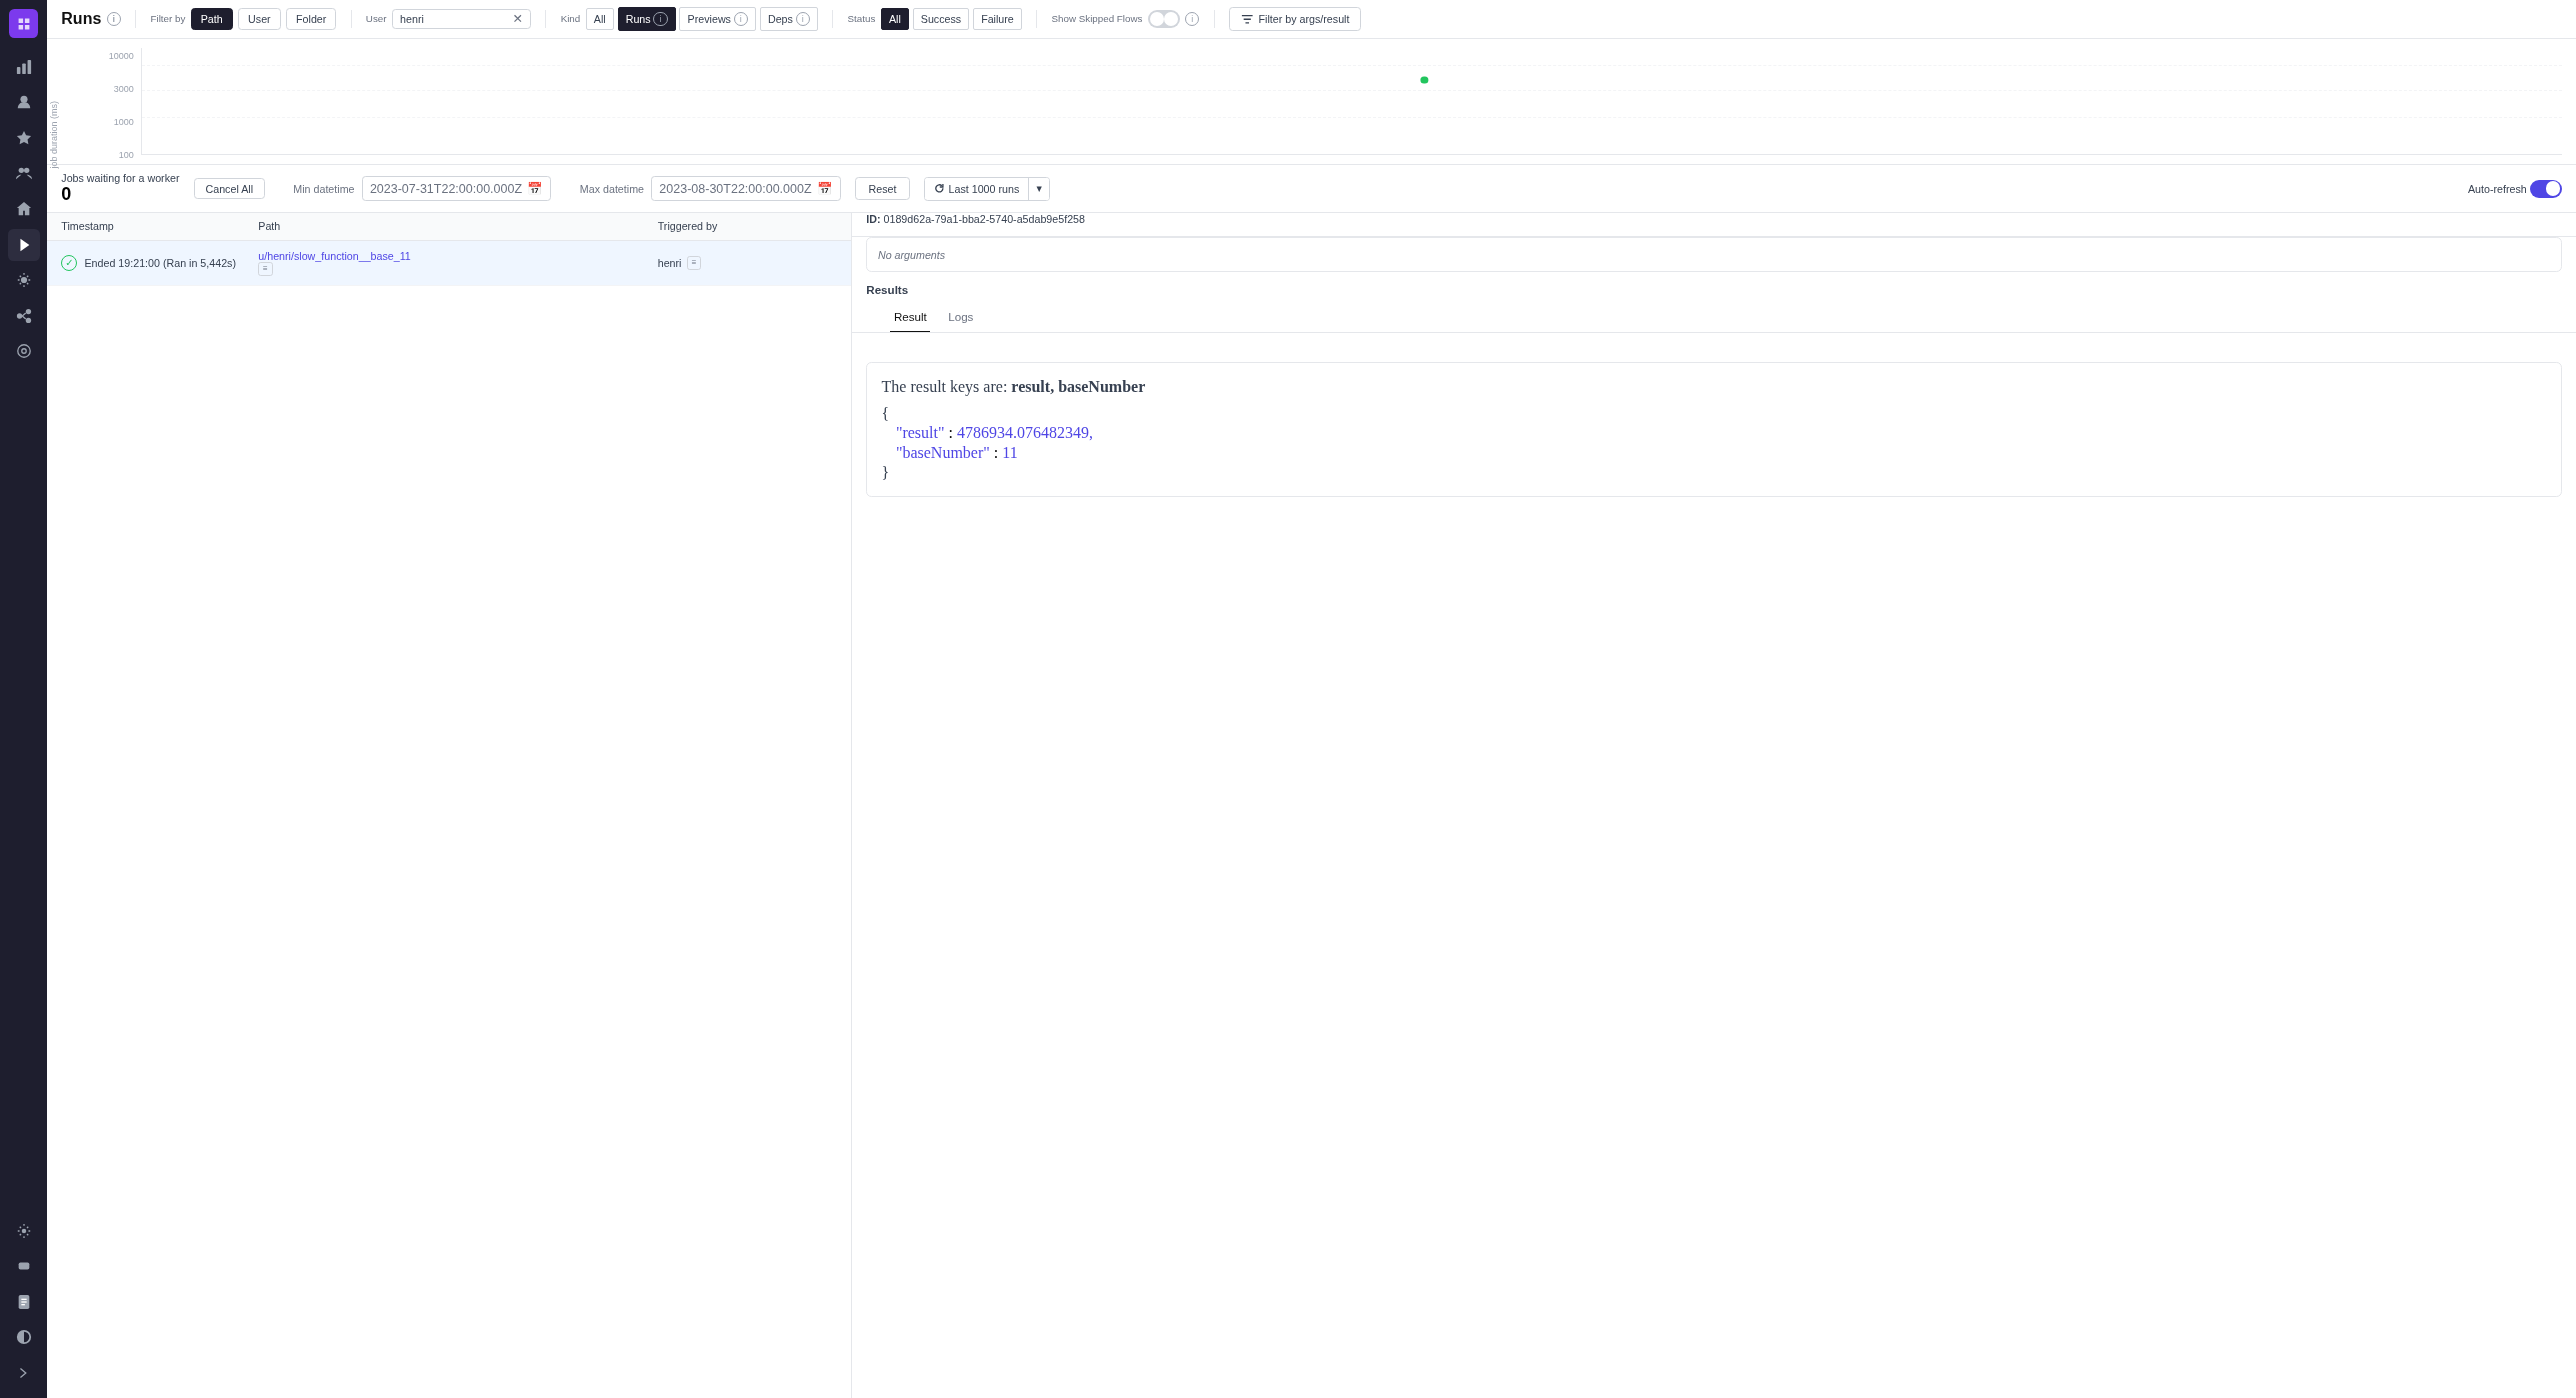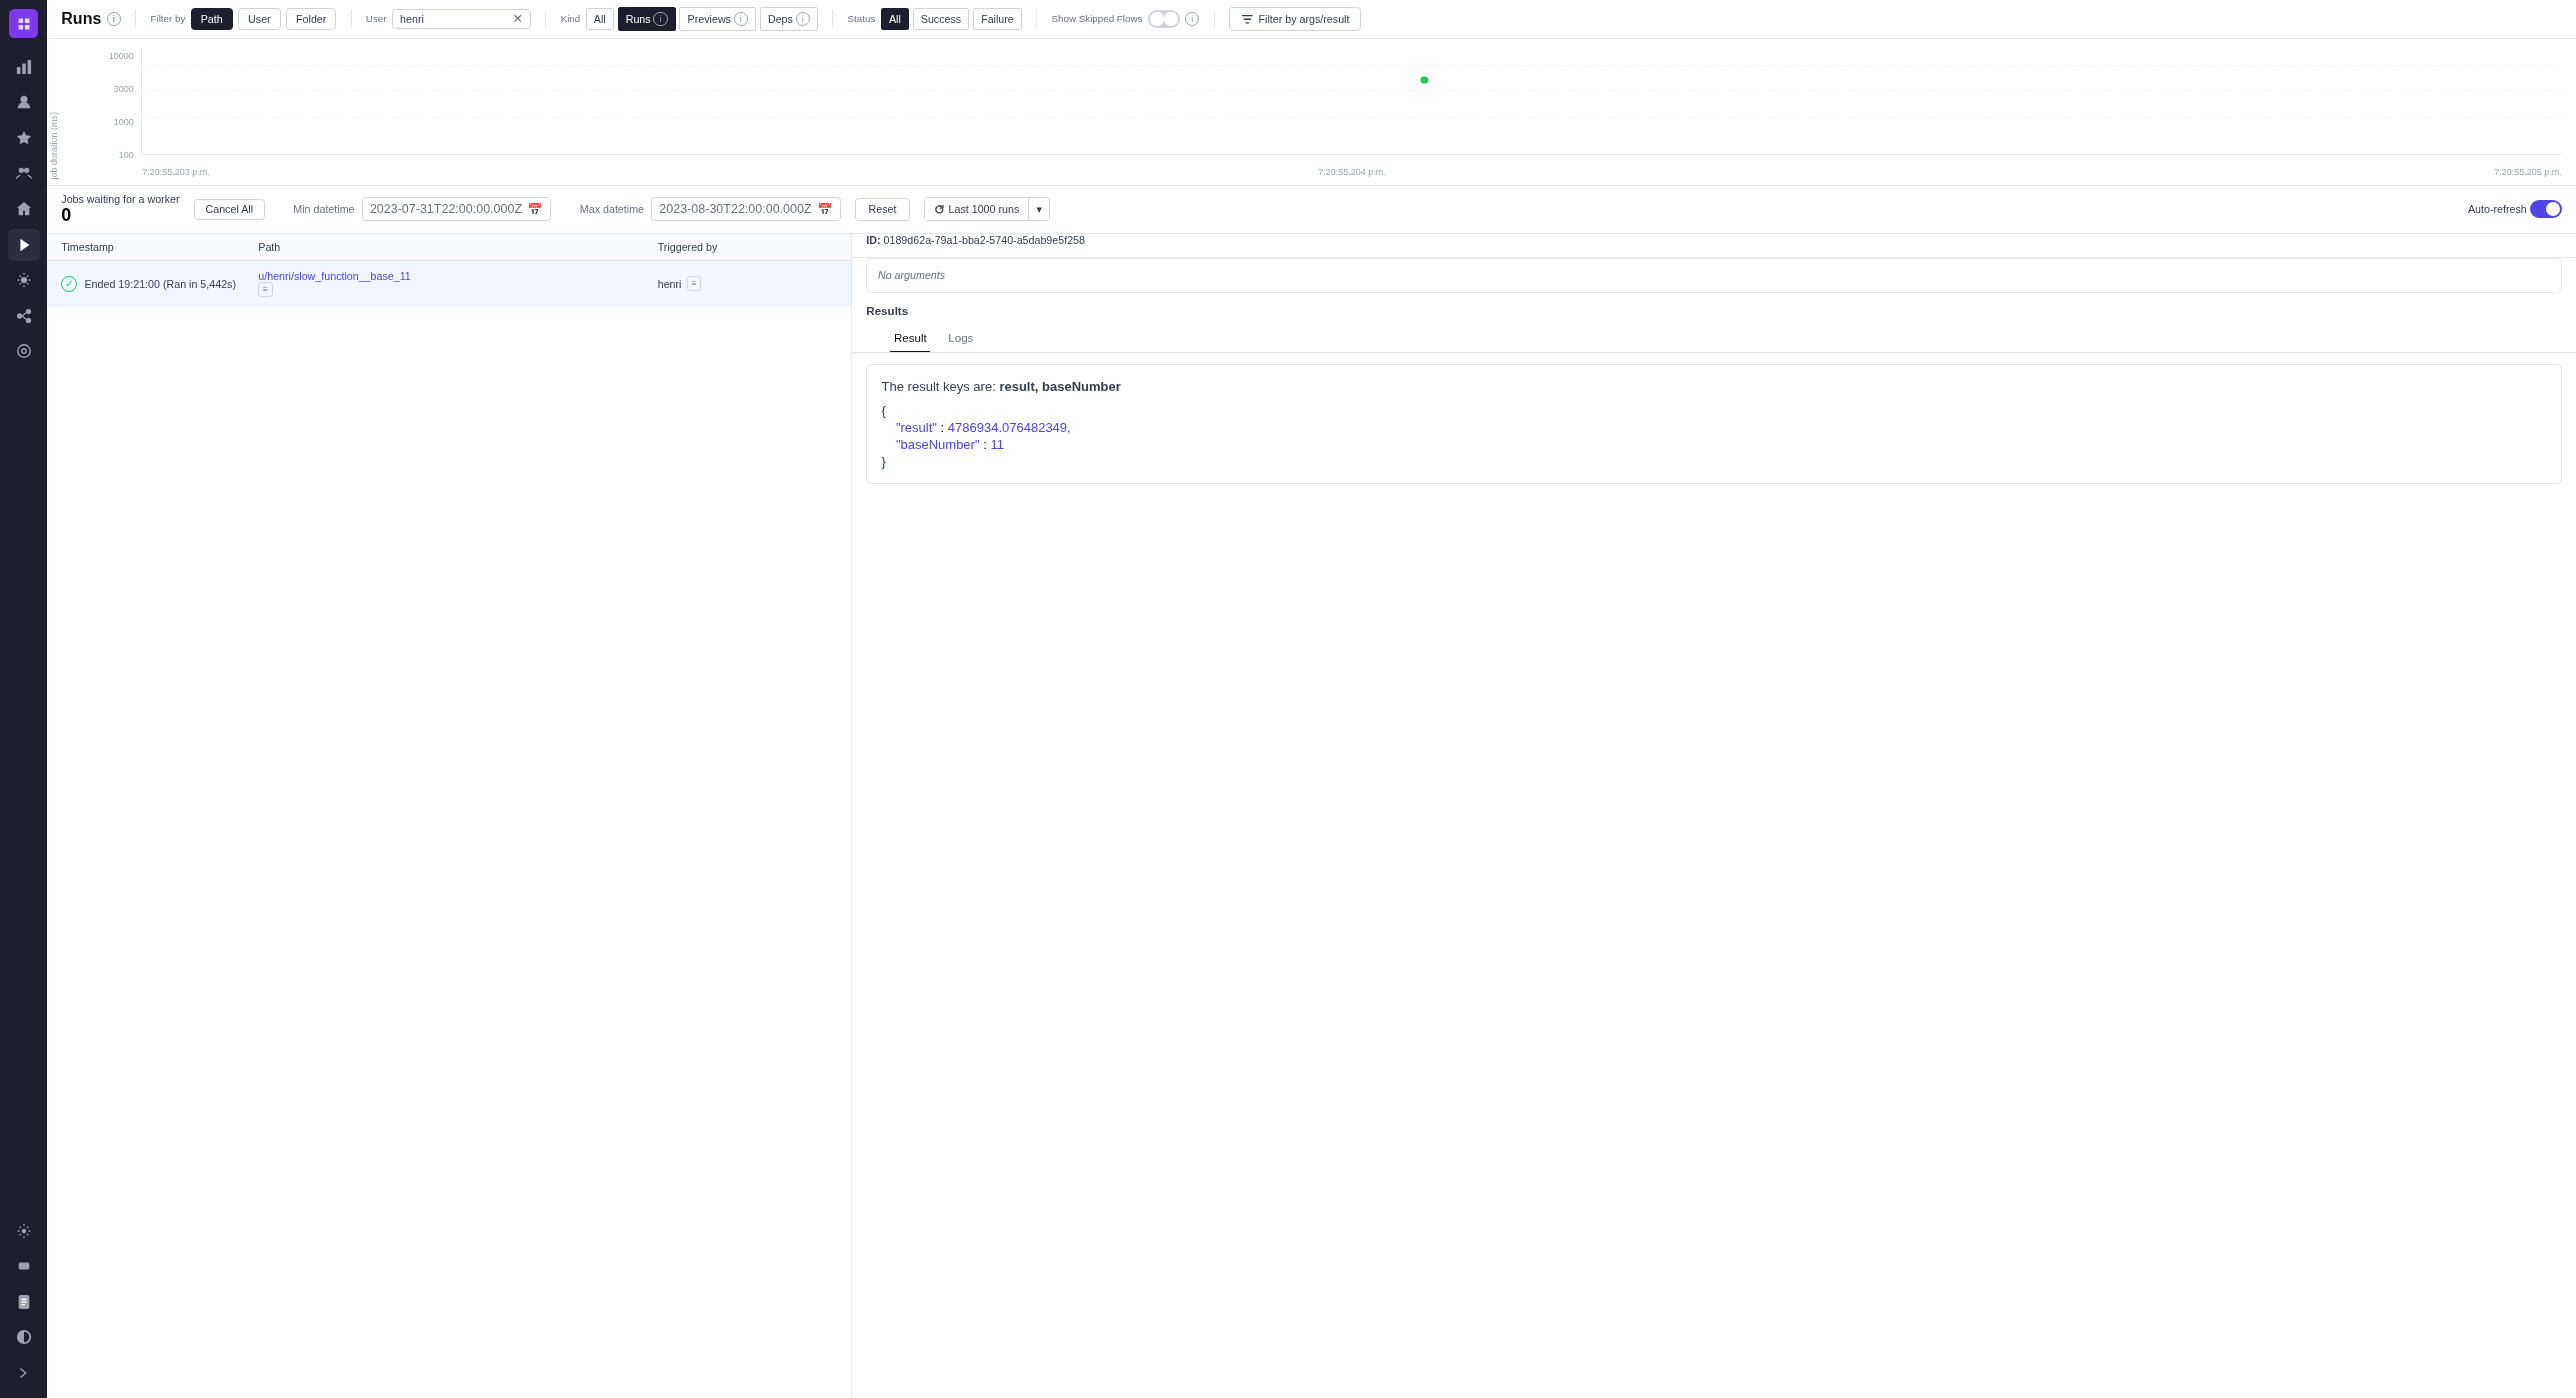--- a/index.html
+++ b/index.html
@@ -513,23 +513,24 @@
     }
     .results-content {
       padding: 10.7px 14.3px;
       flex: 1;
       overflow-y: auto;
     }
     .result-code-box {
       border: 0.9px solid #e5e7eb;
       border-radius: 5.4px;
       padding: 14.3px;
-      font-family: Liberation Sans, sans-serif;
-      font-size: 13px;
-      background: #fff;
+      font-family: Liberation Serif, serif;
+      font-size: 16px;
+      background: #fff;
+      margin-top: 19px;
     }
     .result-keys-text {
       color: #374151;
       margin-bottom: 9px;
     }
     .result-keys-text strong { font-weight: 700; }
     .code-brace { color: #374151; }
     .code-key { color: #4f46e5; }
     .code-value { color: #4f46e5; }
     .code-line { margin: 1.8px 0; padding-left: 14.3px; }
@@ -721,25 +722,20 @@
             <span class="chart-y-tick">1000</span>
             <span class="chart-y-tick">100</span>
           </div>
           <div class="chart-plot" style="flex:1;border-left:0.9px solid #e5e7eb;border-bottom:0.9px solid #e5e7eb;position:relative;margin-left:3.6px;">
             <div class="chart-dot" style="left:53%;top:30%;"></div>
 
             <div style="position:absolute;left:0;right:0;top:16%;border-top:0.9px dashed #f3f4f6;"></div>
             <div style="position:absolute;left:0;right:0;top:40%;border-top:0.9px dashed #f3f4f6;"></div>
             <div style="position:absolute;left:0;right:0;top:65%;border-top:0.9px dashed #f3f4f6;"></div>
           </div>
-        </div>
-        <div class="chart-x-labels" style="display:flex;justify-content:space-between;margin-left:36px;padding-bottom:7.2px;">
-          <span class="chart-x-label">7:20:55.203 p.m.</span>
-          <span class="chart-x-label">7:20:55.204 p.m.</span>
-          <span class="chart-x-label">7:20:55.205 p.m.</span>
         </div>
       </div>
     </div>
   </div>
 
   <div class="jobs-row">
     <div>
       <div class="jobs-waiting">Jobs waiting for a worker</div>
       <span class="jobs-count">0</span>
     </div>

